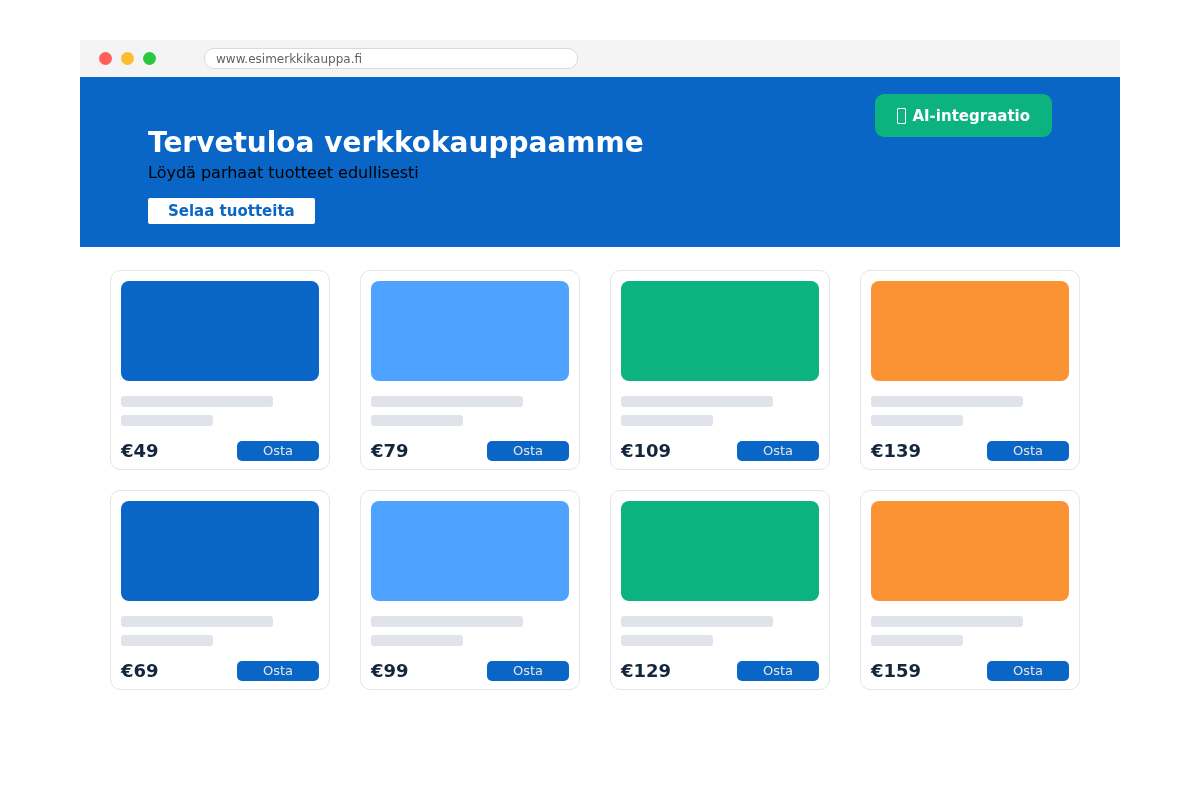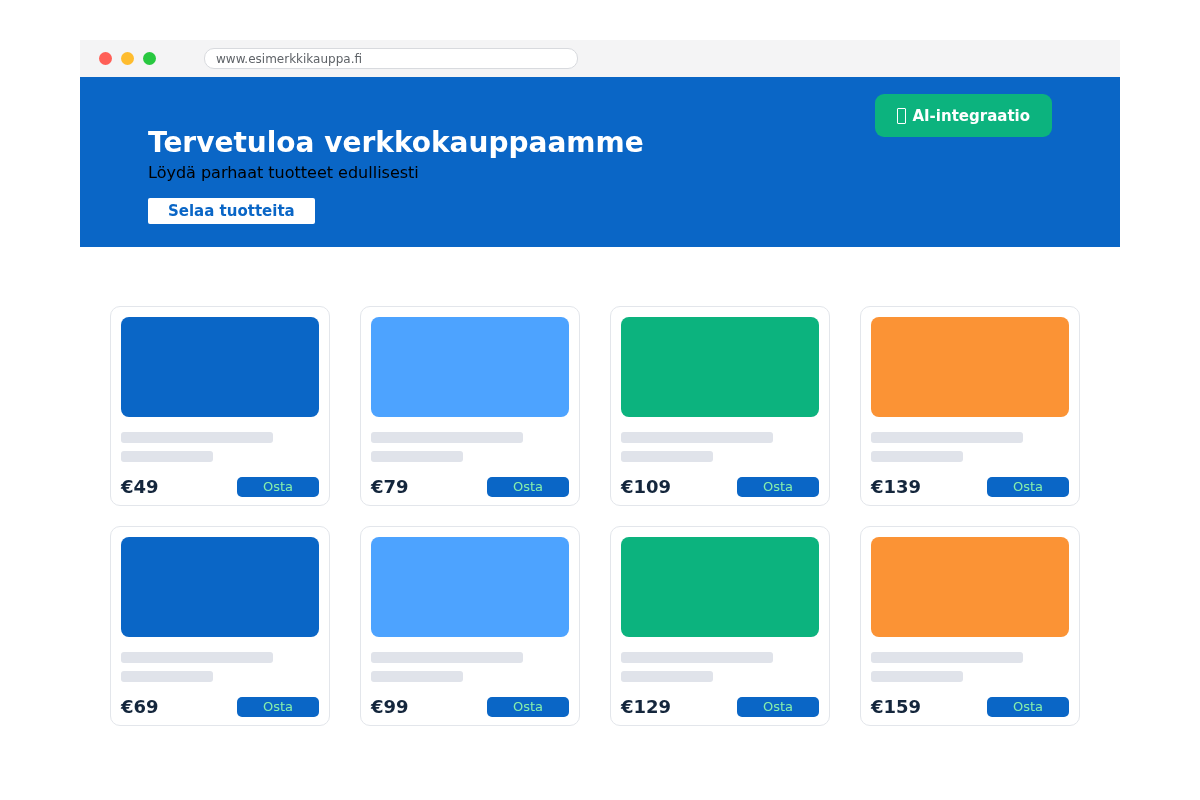--- a/index.html
+++ b/index.html
@@ -39,33 +39,33 @@
               font-family:inherit; cursor:pointer; display:inline-flex;
               align-items:center; justify-content:center; }
   .hero-badge { position:absolute; top:17px; right:68px; height:43px; padding:0 22px;
                 background:var(--green,#0cb37e); border-radius:9px; color:#ffffff;
                 font-size:15px; font-weight:bold; display:flex; align-items:center;
                 gap:6px; cursor:pointer; }
   .tofu { display:inline-block; width:9px; height:16px;
           border:1.5px solid #ffffff; border-radius:1px; }
 
   
-  .content { background:#ffffff; padding:23px 30px 40px;margin-top:36px; }
+  .content { background:#ffffff; padding:23px 30px 40px; }
   .grid { display:grid; grid-template-columns:repeat(4,220px);
           column-gap:30px; row-gap:20px; }
   .card { width:220px; height:200px; background:#ffffff; border:1px solid #e3e6eb;
           border-radius:10px; padding:10px; }
   .card-img { height:100px; border-radius:8px; margin-bottom:15px; }
   .ph-bar { height:11px; background:var(--placeholder-gray,#e0e3ea); border-radius:3px; }
   .ph-bar.long  { width:152px; margin-bottom:8px; }
   .ph-bar.short { width:92px;  margin-bottom:14px; }
   .price-row { display:flex; align-items:center; justify-content:space-between; }
   .price { font-size:18px; font-weight:bold; color:#14263c; }
   .buy-btn { width:82px; height:20px; background:var(--accent-blue,#0a66c6);
-             color:#86efac; font-size:13px; border:none; border-radius:5px;
+             color:#e5e5e5; font-size:13px; border:none; border-radius:5px;
              font-family:inherit; cursor:pointer; display:flex;
              align-items:center; justify-content:center; }
 </style>
 </head>
 <body>
 
 <div class="window">
 
   <div class="browser-bar">
     <span class="dot red"></span>

